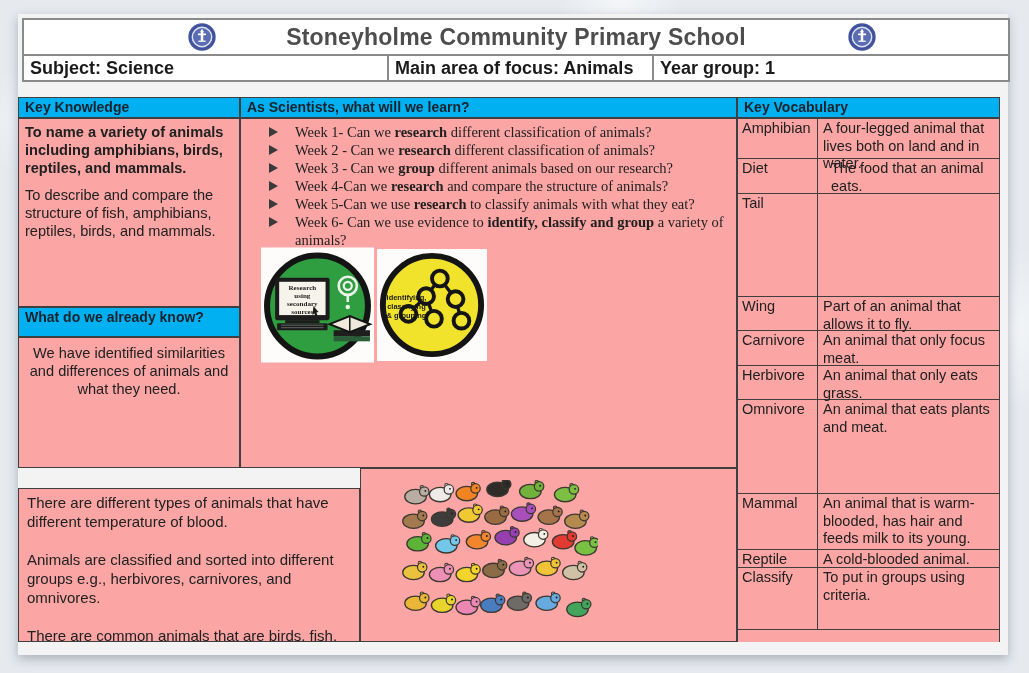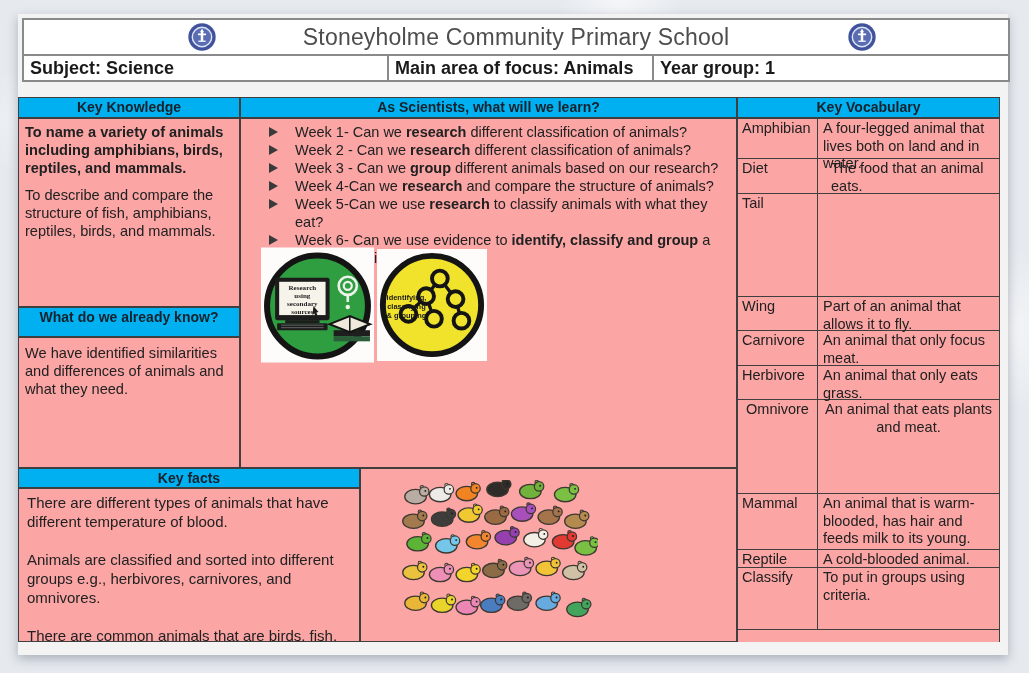--- a/index.html
+++ b/index.html
@@ -13,37 +13,37 @@
       #e6eaef;
     color:#222;
   }
   .slide{
     position:absolute;left:18px;top:14px;width:990px;height:641px;
     background:#f3f3f3;box-shadow:0 4px 10px rgba(60,70,90,.35);
   }
   
   .header-table{position:absolute;left:4px;top:4px;width:984px;border:2px solid #8a8a8a;background:#fff;}
   .title-row{position:relative;height:34px;display:flex;align-items:center;justify-content:center;}
-  .page-title{margin:0;font-size:23px;font-weight:400;color:#4d4d4d;letter-spacing:.2px;white-space:nowrap;text-align:center;}
+  .page-title{margin:0;font-size:23px;font-weight:700;color:#4d4d4d;letter-spacing:.2px;white-space:nowrap;text-align:center;}
   .logo{position:absolute;top:2px;width:30px;height:30px;}
   .logo.left{left:163px;}  .logo.right{left:823px;}
   .meta-row{display:flex;border-top:2px solid #8a8a8a;height:24px;}
   .meta-row .cell{font-weight:bold;font-size:18px;color:#1a1a1a;padding:2px 0 0 6px;box-sizing:border-box;}
   .meta-row .c1{width:363px;}
   .meta-row .c2{width:265px;border-left:2px solid #8a8a8a;}
   .meta-row .c3{flex:1;border-left:2px solid #8a8a8a;}
   
   .hdr{position:absolute;background:#00b0f0;border:1px solid #3f3f3f;box-sizing:border-box;
-       font-size:14px;font-weight:600;color:#17212b;padding:1px 6px;line-height:17px;text-align:center;}
+       font-size:14px;font-weight:600;color:#17212b;padding:1px 6px;line-height:17px;}
   .box{position:absolute;background:#fca5a5;border:1px solid #3f3f3f;box-sizing:border-box;overflow:hidden;}
   .para{font-size:14.6px;line-height:18px;color:#212121;margin:0 0 9px 0;}
   .para.bold{font-weight:bold;}
   .gap-lg .para{margin-bottom:19px;font-size:15px;line-height:19px;}
   
-  .weeks{list-style:none;margin:4px 0 0 0;padding:0 10px 0 24px;}
+  .weeks{list-style:none;margin:4px 0 0 0;padding:0 10px 0 24px;font-family:Liberation Serif, serif;}
   .weeks li{position:relative;font-size:14.5px;line-height:18px;color:#212121;padding-left:30px;margin:0;}
   .weeks li .b{font-weight:bold;}
   .arrow-icon{position:absolute;left:4px;top:4px;width:0;height:0;
       border-left:9px solid #3a3a3a;border-top:5px solid transparent;border-bottom:5px solid transparent;}
   .badges{position:absolute;left:20px;top:128px;display:flex;}
   
   .vocab-row{display:flex;box-sizing:border-box;border-bottom:1px solid #3f3f3f;}
   .vocab-term{width:80px;border-right:1px solid #3f3f3f;padding:1px 4px;box-sizing:border-box;
       font-size:14.5px;line-height:17px;color:#212121;}
   .vocab-def{flex:1;padding:1px 5px;box-sizing:border-box;font-size:14.5px;line-height:17.5px;color:#212121;}
@@ -84,25 +84,24 @@
     </div>
   </div>
 
   <div class="hdr" style="left:0;top:83px;width:222px;height:21px;">Key Knowledge</div>
   <div class="box" style="left:0;top:104px;width:222px;height:189px;padding:4px 6px;">
       <div class="para bold">To name a variety of animals including amphibians, birds, reptiles, and mammals.</div>
       <div class="para">To describe and compare the structure of fish, amphibians, reptiles, birds, and mammals.</div>
     </div>
 
   <div class="hdr" style="left:0;top:293px;width:222px;height:30px;">What do we already know?</div>
-  <div class="box" style="left:0;top:323px;width:222px;height:131px;padding:6px 6px;">
+  <div class="box" style="left:0;top:323px;width:222px;height:131px;padding:6px 6px;text-align:center;">
       <div class="para">We have identified similarities and differences of animals and what they need.</div>
     </div>
 
-  <div class="hdr" style="left:0;top:454px;width:342px;height:20px;">Key facts</div>
   <div class="box gap-lg" style="left:0;top:474px;width:342px;height:154px;padding:4px 8px;">
       <div class="para">There are different types of animals that have different temperature of blood.</div>
       <div class="para">Animals are classified and sorted into different groups e.g., herbivores, carnivores, and omnivores.</div>
       <div class="para">There are common animals that are birds, fish, amphibians, reptiles, and mammals.</div>
     </div>
 
   <div class="hdr" style="left:222px;top:83px;width:497px;height:21px;">As Scientists, what will we learn?</div>
   <div class="box" style="left:222px;top:104px;width:497px;height:350px;">
     <ul class="weeks" id="weeksList">
         <li><span class="arrow-icon"></span><span>Week 1- Can we </span><span class="b">research</span><span> different classification of animals?</span></li>
@@ -394,21 +393,21 @@
         <div class="vocab-def">Part of an animal that allows it to fly.</div>
       </div>
       <div class="vocab-row" style="height: 35px;">
         <div class="vocab-term">Carnivore</div>
         <div class="vocab-def">An animal that only focus meat.</div>
       </div>
       <div class="vocab-row" style="height: 34px;">
         <div class="vocab-term">Herbivore</div>
         <div class="vocab-def">An animal that only eats grass.</div>
       </div>
-      <div class="vocab-row" style="height: 94px; text-align: center;">
+      <div class="vocab-row" style="height: 94px;">
         <div class="vocab-term">Omnivore</div>
         <div class="vocab-def">An animal that eats plants and meat.</div>
       </div>
       <div class="vocab-row" style="height: 56px;">
         <div class="vocab-term">Mammal</div>
         <div class="vocab-def">An animal that is warm-blooded, has hair and feeds milk to its young.</div>
       </div>
       <div class="vocab-row" style="height: 18px;">
         <div class="vocab-term">Reptile</div>
         <div class="vocab-def">A cold-blooded animal.</div>

